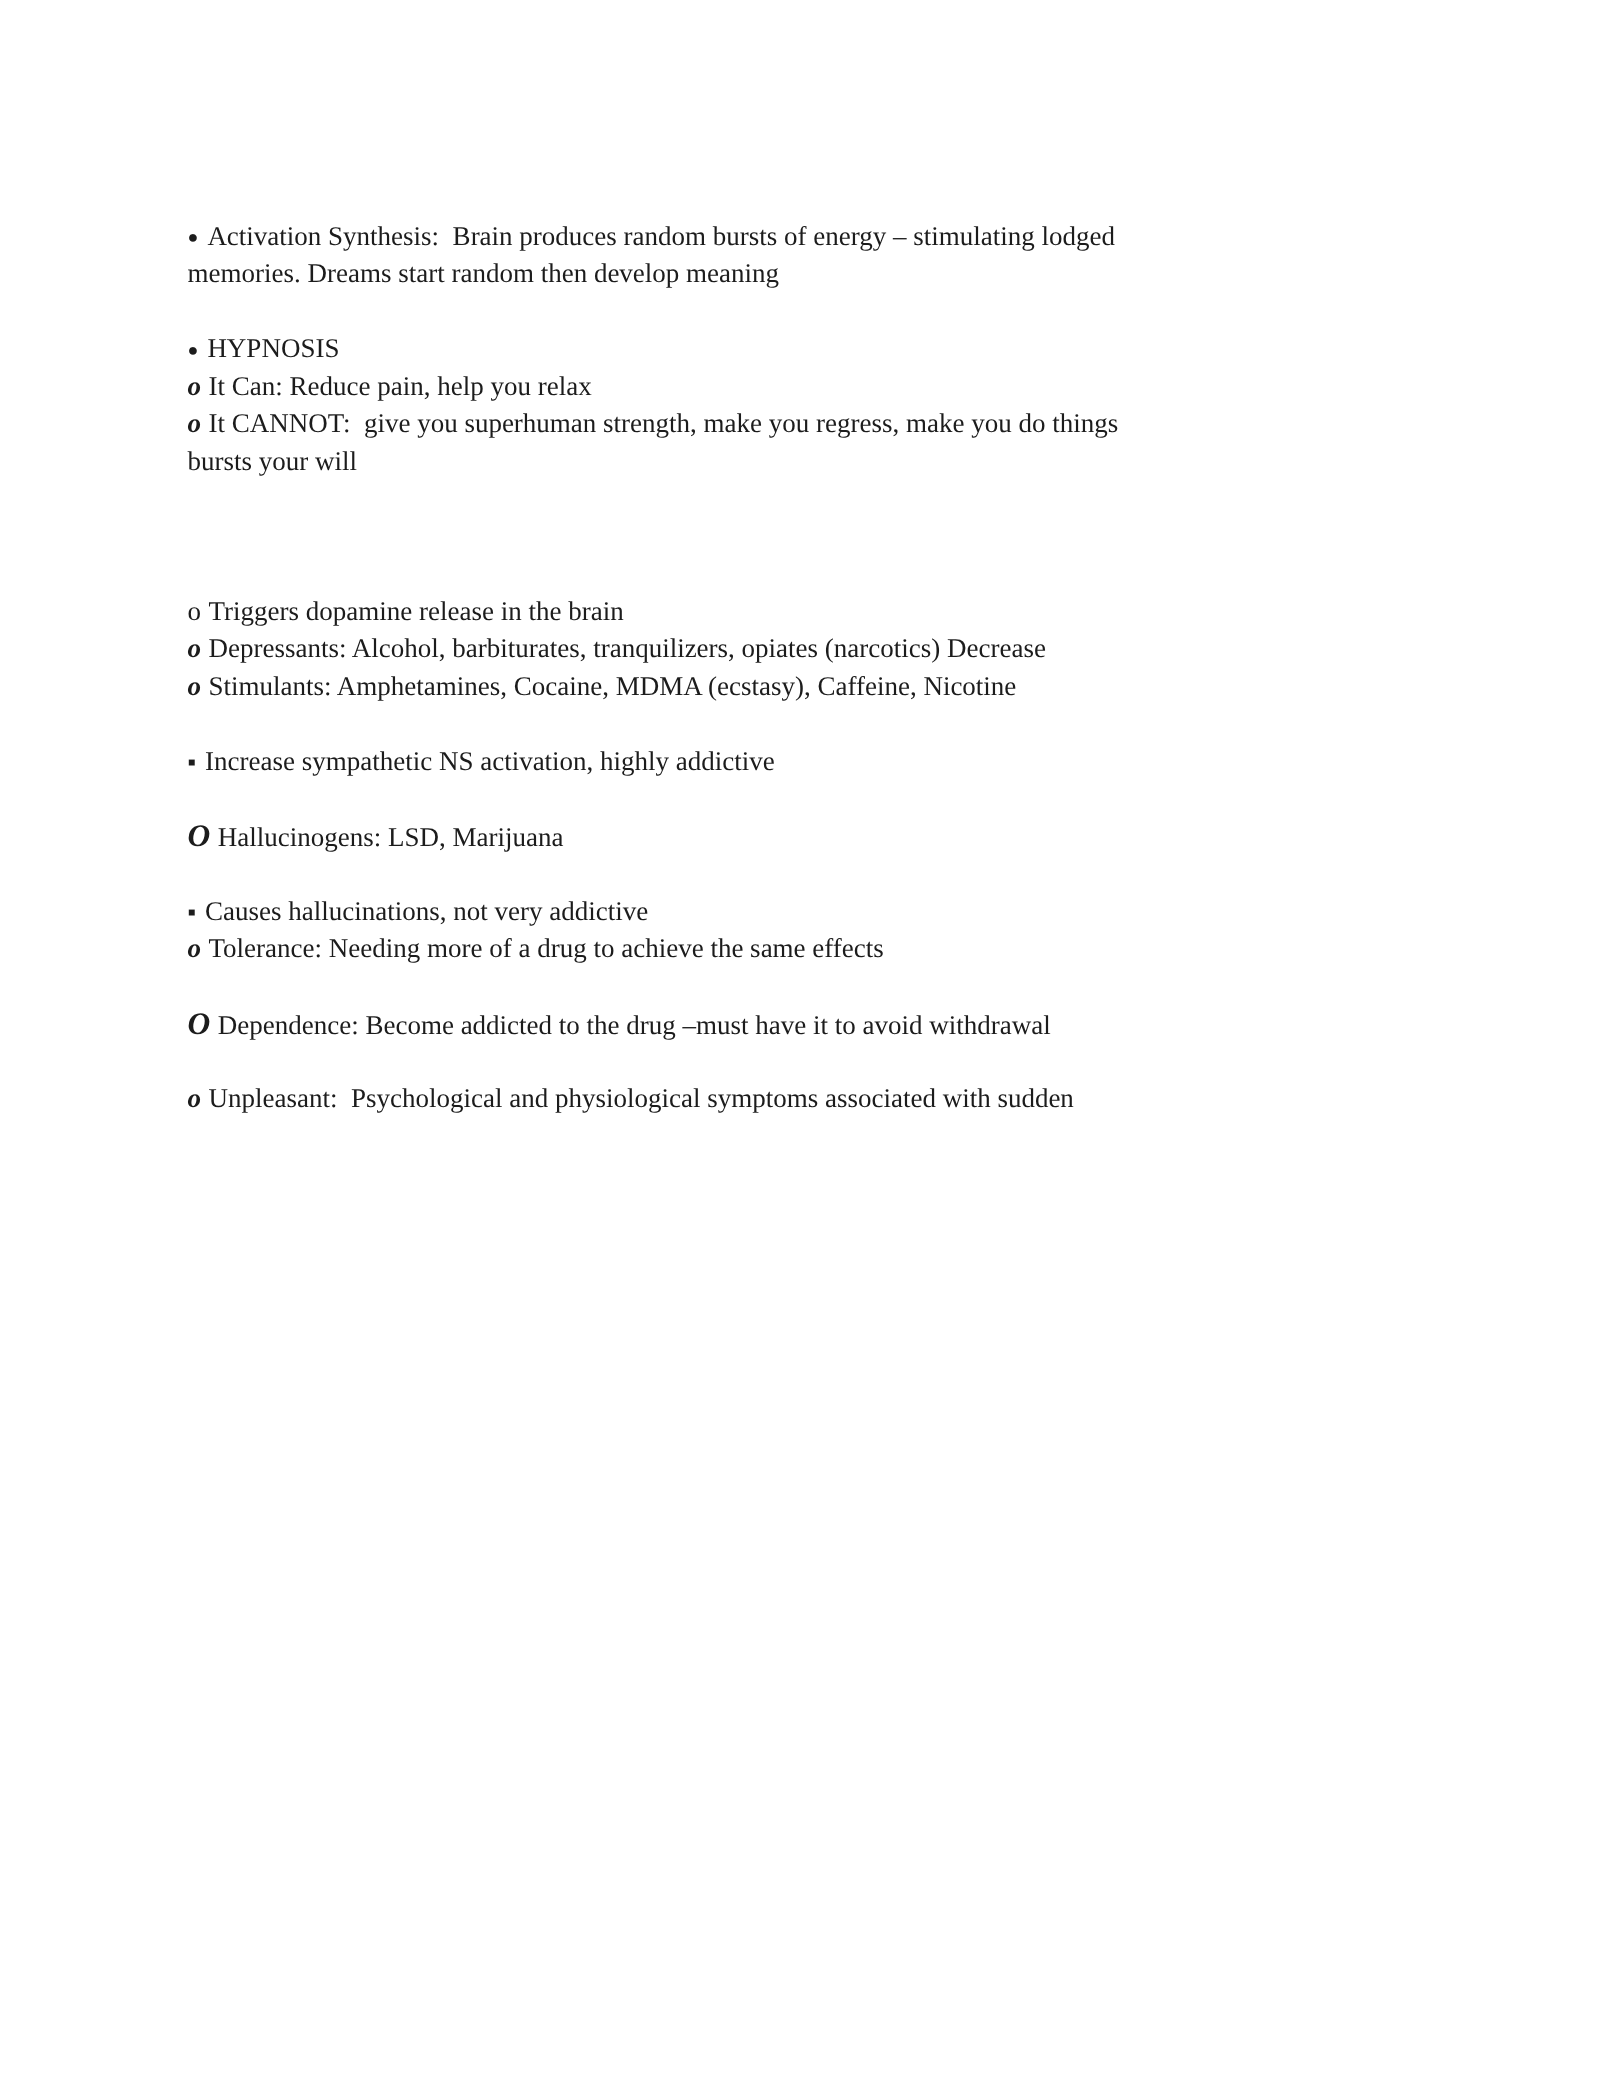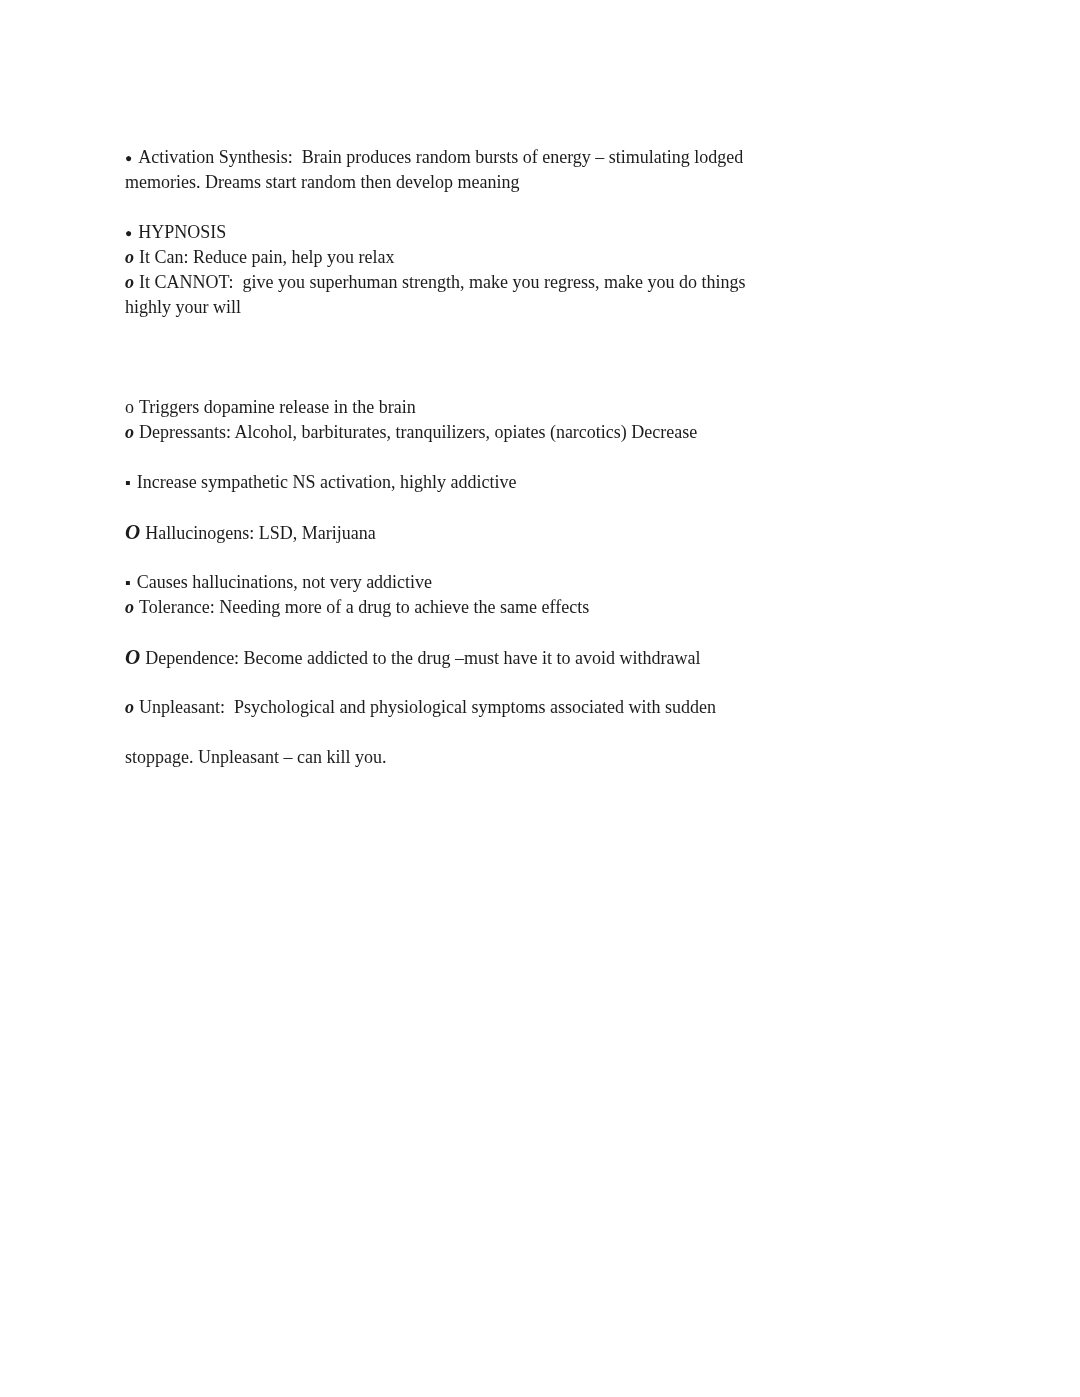--- a/index.html
+++ b/index.html
@@ -68,33 +68,33 @@
 <body>
 
 <div class="page">
   <div class="content">
       <div class="line"><span class="marker marker-disc">●</span><span>Activation Synthesis:  Brain produces random bursts of energy – stimulating lodged</span></div>
       <div class="line"><span>memories. Dreams start random then develop meaning</span></div>
       <div class="line blank"></div>
       <div class="line"><span class="marker marker-disc">●</span><span>HYPNOSIS</span></div>
       <div class="line"><span class="marker marker-italic_o">o</span><span>It Can: Reduce pain, help you relax</span></div>
       <div class="line"><span class="marker marker-italic_o">o</span><span>It CANNOT:  give you superhuman strength, make you regress, make you do things</span></div>
-      <div class="line"><span>highly your will</span></div>
+      <div class="line"><span>bursts your will</span></div>
       <div class="line blank"></div>
       <div class="line blank"></div>
       <div class="line blank"></div>
       <div class="line"><span class="marker marker-upright_o">o</span><span>Triggers dopamine release in the brain</span></div>
       <div class="line"><span class="marker marker-italic_o">o</span><span>Depressants: Alcohol, barbiturates, tranquilizers, opiates (narcotics) Decrease</span></div>
+      <div class="line"><span class="marker marker-italic_o">o</span><span>Stimulants: Amphetamines, Cocaine, MDMA (ecstasy), Caffeine, Nicotine</span></div>
       <div class="line blank"></div>
       <div class="line"><span class="marker marker-square">▪</span><span>Increase sympathetic NS activation, highly addictive</span></div>
       <div class="line blank"></div>
       <div class="line"><span class="marker marker-big_O">O</span><span>Hallucinogens: LSD, Marijuana</span></div>
       <div class="line blank"></div>
       <div class="line"><span class="marker marker-square">▪</span><span>Causes hallucinations, not very addictive</span></div>
       <div class="line"><span class="marker marker-italic_o">o</span><span>Tolerance: Needing more of a drug to achieve the same effects</span></div>
       <div class="line blank"></div>
       <div class="line"><span class="marker marker-big_O">O</span><span>Dependence: Become addicted to the drug –must have it to avoid withdrawal</span></div>
       <div class="line blank"></div>
       <div class="line"><span class="marker marker-italic_o">o</span><span>Unpleasant:  Psychological and physiological symptoms associated with sudden</span></div>
       <div class="line blank"></div>
-      <div class="line"><span>stoppage. Unpleasant – can kill you.</span></div>
     </div>
 </div>
 
 </body></html>

